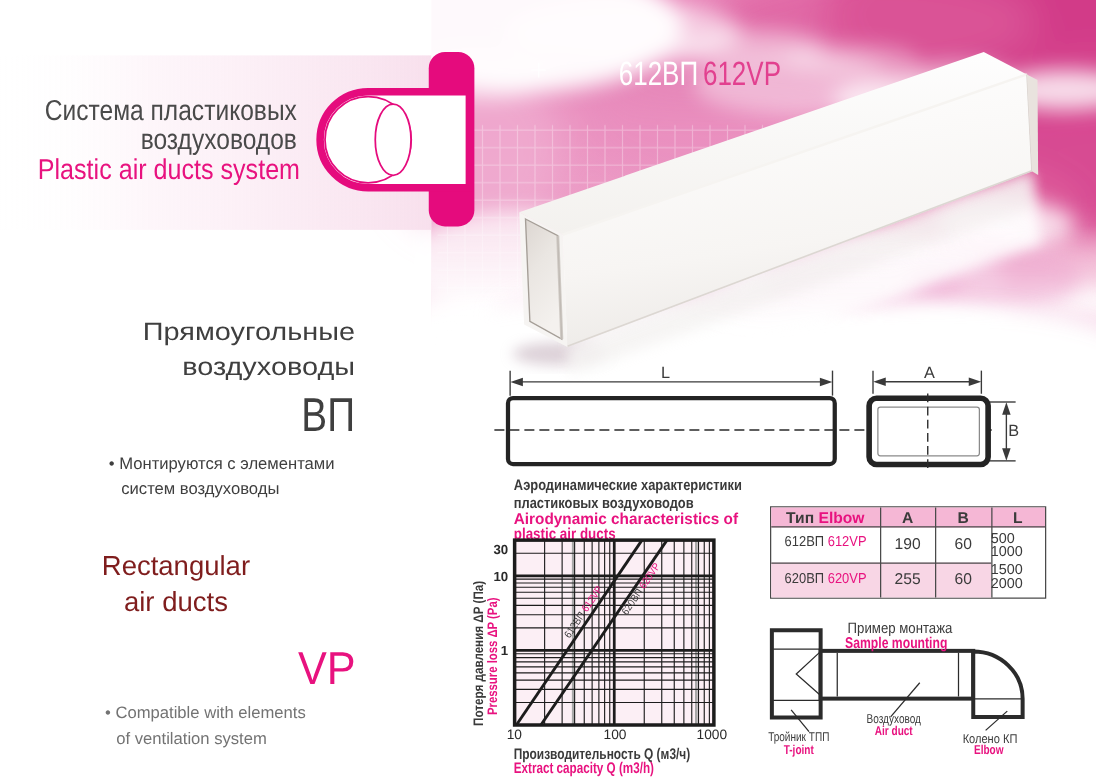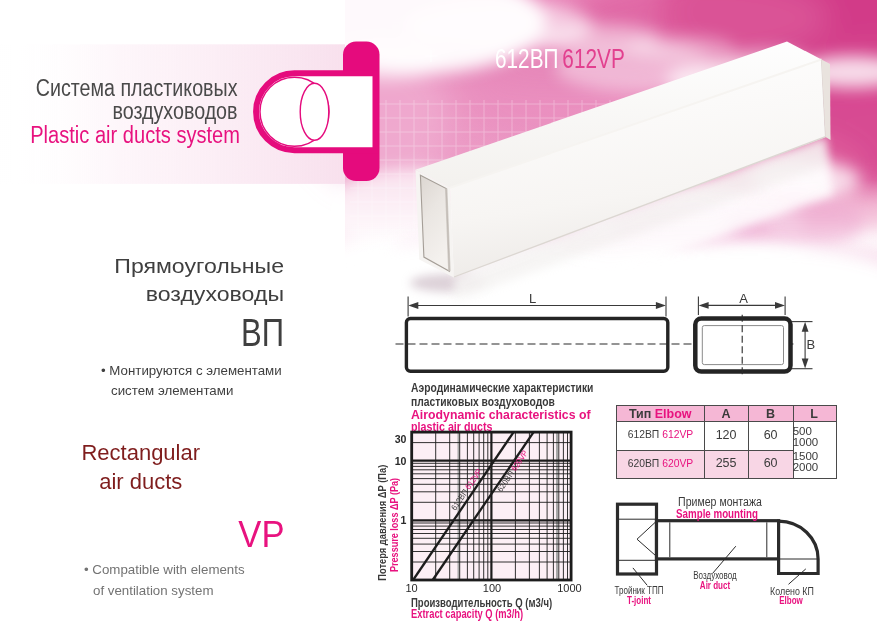--- a/index.html
+++ b/index.html
@@ -155,21 +155,21 @@
 <div class="abs" style="left:0;top:76.5px;width:237.5px;text-align:right;font-size:23px;line-height:23.3px;color:#4a4a4a;transform:scaleX(0.855);transform-origin:right top">Система пластиковых<br>воздуховодов</div>
 
 <div class="abs" style="left:0;top:121.9px;width:238px;text-align:right;white-space:nowrap;font-size:23px;color:#e8127f;transform:scaleX(0.873);transform-origin:right top">Plastic air ducts system</div>
 
 <div class="abs" style="left:494.5px;top:43.5px;white-space:nowrap;word-spacing:-2.5px;font-size:27px;color:#ffffff;transform:scaleX(0.77);transform-origin:left top">612ВП <span style="color:#e2408f">612VP</span></div>
 
 <div class="abs" style="left:0;top:251.8px;width:284px;text-align:right;font-size:20px;line-height:28px;color:#3f3f3f;transform:scaleX(1.155);transform-origin:right top">Прямоугольные<br>воздуховоды</div>
 
 <div class="abs" style="left:0;top:312px;width:284px;text-align:right;font-size:38px;color:#3f3f3f;transform:scaleX(0.815);transform-origin:right top">ВП</div>
 
-<div class="abs" style="left:101px;top:360.8px;width:190px;font-size:13.3px;line-height:19.7px;color:#3f3f3f">• Монтируются с элементами<br><span style="padding-left:10px">систем элементами</span></div>
+<div class="abs" style="left:87px;top:360.8px;width:190px;font-size:13.3px;line-height:19.7px;color:#3f3f3f">• Монтируются с элементами<br><span style="padding-left:10px">систем воздуховоды</span></div>
 
 <div class="abs" style="left:0;top:439px;width:281.5px;text-align:center;font-size:22px;line-height:28.8px;color:#7f1d1d">Rectangular<br>air ducts</div>
 
 <div class="abs" style="left:0;top:514px;width:284.5px;text-align:right;font-size:37px;color:#e8127f;transform:scaleX(0.935);transform-origin:right top">VP</div>
 
 <div class="abs" style="left:84px;top:558.6px;width:200px;font-size:13.3px;line-height:21.5px;color:#737373">• Compatible with elements<br><span style="padding-left:9px">of ventilation system</span></div>
 
 <div class="abs" style="left:411px;top:382px;font-size:12.2px;font-weight:700;line-height:13.9px;color:#3a3a3a;transform:scaleX(0.845);transform-origin:left top">Аэродинамические характеристики<br>пластиковых воздуховодов</div>
 <div class="abs" style="left:410.5px;top:408px;font-size:12.6px;font-weight:700;color:#e8127f;transform:scaleX(0.975);transform-origin:left top">Airodynamic characteristics of</div>
 <div class="abs" style="left:410.5px;top:419.9px;font-size:12.6px;font-weight:700;color:#e8127f;transform:scaleX(0.85);transform-origin:left top">plastic air ducts</div>
@@ -283,21 +283,21 @@
   <div style="position:absolute;left:175.9px;top:1px;width:43px;height:15px;text-align:center;font-size:12.5px;font-weight:700;color:#3b3b3b">L</div>
 
   <div style="position:absolute;left:0;top:44.5px;width:175.9px;height:27.5px;background:#f8d6e5"></div>
 
   <div style="position:absolute;left:86.9px;top:0;width:0;height:100%;border-left:1.2px solid #4a4a4a"></div>
   <div style="position:absolute;left:131.7px;top:0;width:0;height:100%;border-left:1.2px solid #4a4a4a"></div>
   <div style="position:absolute;left:175.9px;top:0;width:0;height:100%;border-left:1.2px solid #4a4a4a"></div>
   <div style="position:absolute;left:0;top:44.5px;width:175.9px;height:0;border-top:1.2px solid #4a4a4a"></div>
 
   <div style="position:absolute;left:0;top:22.5px;width:86.9px;text-align:center;font-size:11.5px;color:#3b3b3b;transform:scaleX(0.9);transform-origin:center top">612ВП <span class="mg">612VP</span></div>
-  <div style="position:absolute;left:86.9px;top:22px;width:44.8px;text-align:center;font-size:12.5px;color:#3b3b3b">120</div>
+  <div style="position:absolute;left:86.9px;top:22px;width:44.8px;text-align:center;font-size:12.5px;color:#3b3b3b">190</div>
   <div style="position:absolute;left:131.7px;top:22px;width:44.2px;text-align:center;font-size:12.5px;color:#3b3b3b">60</div>
 
   <div style="position:absolute;left:0;top:51px;width:86.9px;text-align:center;font-size:11.5px;color:#3b3b3b;transform:scaleX(0.9);transform-origin:center top">620ВП <span class="mg">620VP</span></div>
   <div style="position:absolute;left:86.9px;top:50.5px;width:44.8px;text-align:center;font-size:12.5px;color:#3b3b3b">255</div>
   <div style="position:absolute;left:131.7px;top:50.5px;width:44.2px;text-align:center;font-size:12.5px;color:#3b3b3b">60</div>
 
   <div style="position:absolute;left:175.9px;top:20.5px;width:43px;text-align:left;font-size:11.5px;line-height:11px;color:#3b3b3b">500<br>1000</div>
   <div style="position:absolute;left:175.9px;top:45.5px;width:43px;text-align:left;font-size:11.5px;line-height:10.6px;color:#3b3b3b">1500<br>2000</div>
 </div>
 

